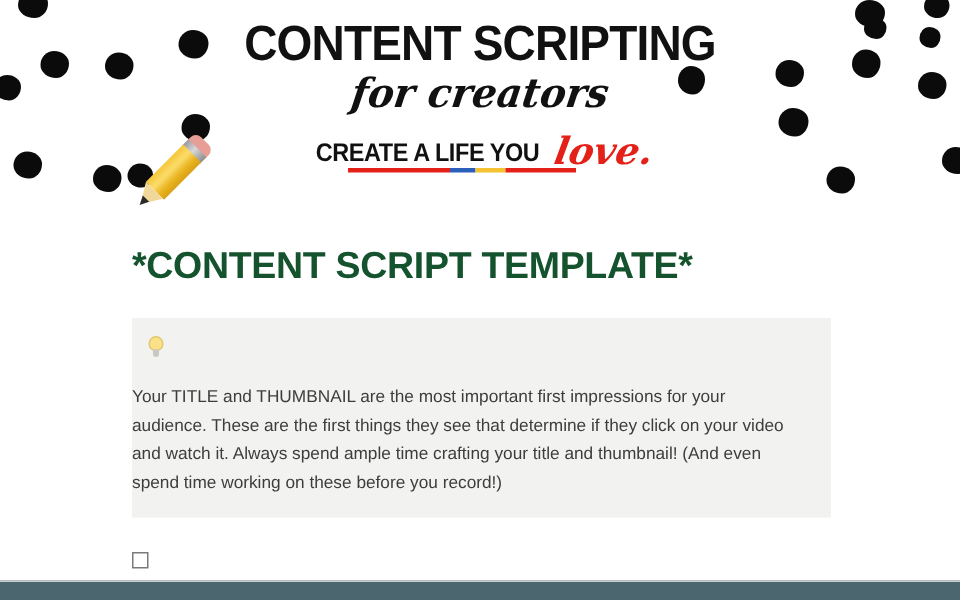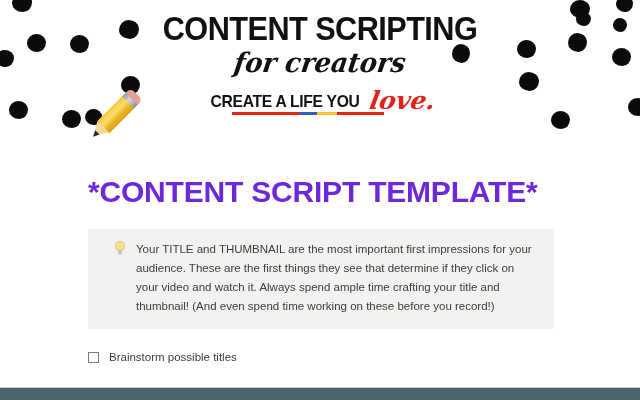--- a/index.html
+++ b/index.html
@@ -193,33 +193,34 @@
   
   #doc-body {
     position: absolute;
     left: 0;
     top: 158px;
     width: 640px;
   }
   #page-title {
     font-family: "Liberation Sans", sans-serif;
     font-weight: bold;
-    font-size: 30px;
-    color: #6d28d9;
+    font-size: 25px;
+    color: #14532d;
     letter-spacing: -0.2px;
-    margin: 17px 0 0 88px;
+    margin: 5px 0 0 88px;
   }
 
   #callout {
     margin: 20px 0 0 88px;
     width: 466px;
     background: #f2f2f0;
     display: flex;
-    padding: 11px 0 13px 16px;
+    padding: 11px 0 13px 0;
     box-sizing: border-box;
+    flex-direction: column;
   }
   #callout-icon {
     width: 32px;
     flex: 0 0 32px;
     display: flex;
     justify-content: center;
     padding-top: 1px;
   }
   .bulb {
     position: relative;
@@ -358,21 +359,20 @@
             <span class="base"></span>
           </span>
       </div>
       <div id="callout-text">
         <p>Your TITLE and THUMBNAIL are the most important first impressions for your audience. These are the first things they see that determine if they click on your video and watch it. Always spend ample time crafting your title and thumbnail! (And even spend time working on these before you record!)</p>
       </div>
     </div>
 
     <div class="check-row first">
       <span class="checkbox"></span>
-      <span class="check-label">Brainstorm possible titles</span>
     </div>
 
     <div class="check-row">
       <span class="checkbox"></span>
       <span class="check-label">Brainstorm thumbnail designs</span>
     </div>
 
   </div>
 
   <div id="bottom-bar"></div>

